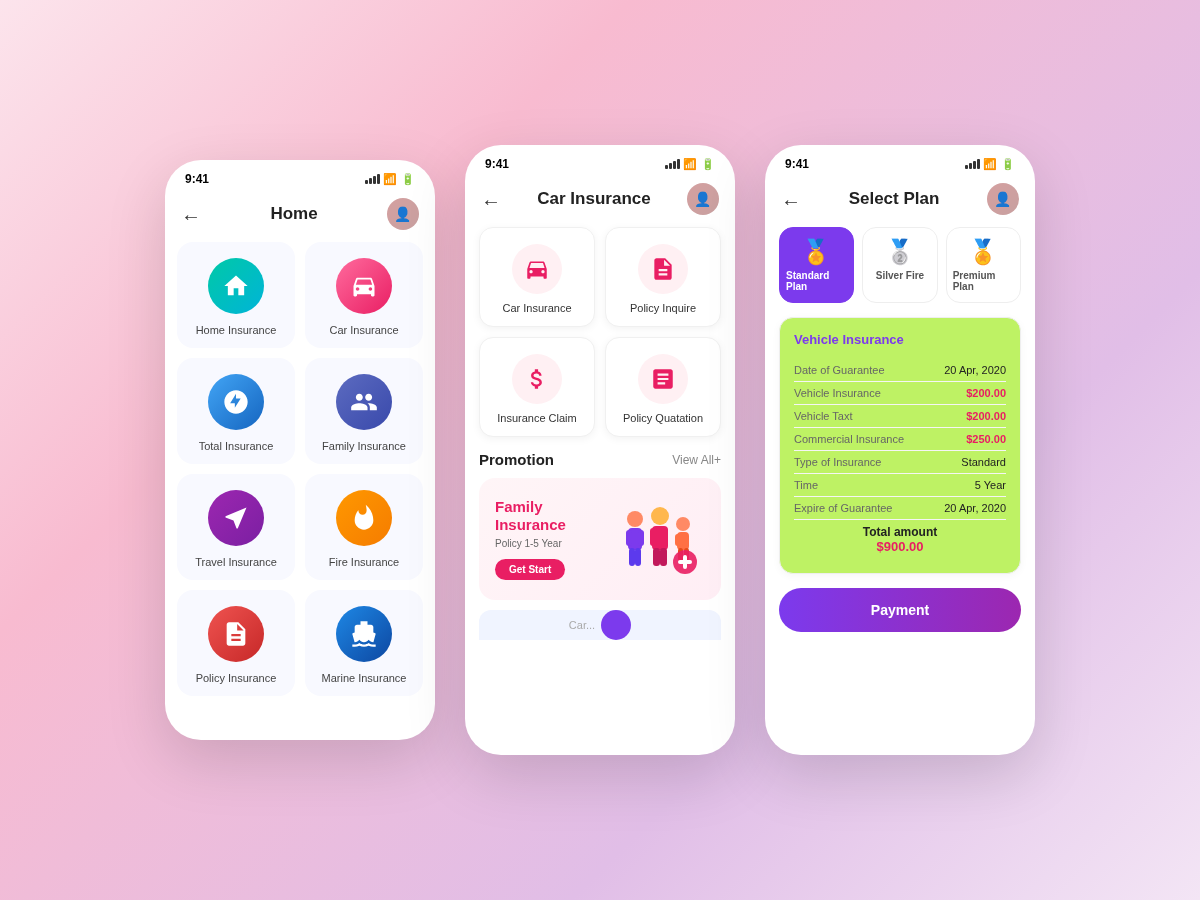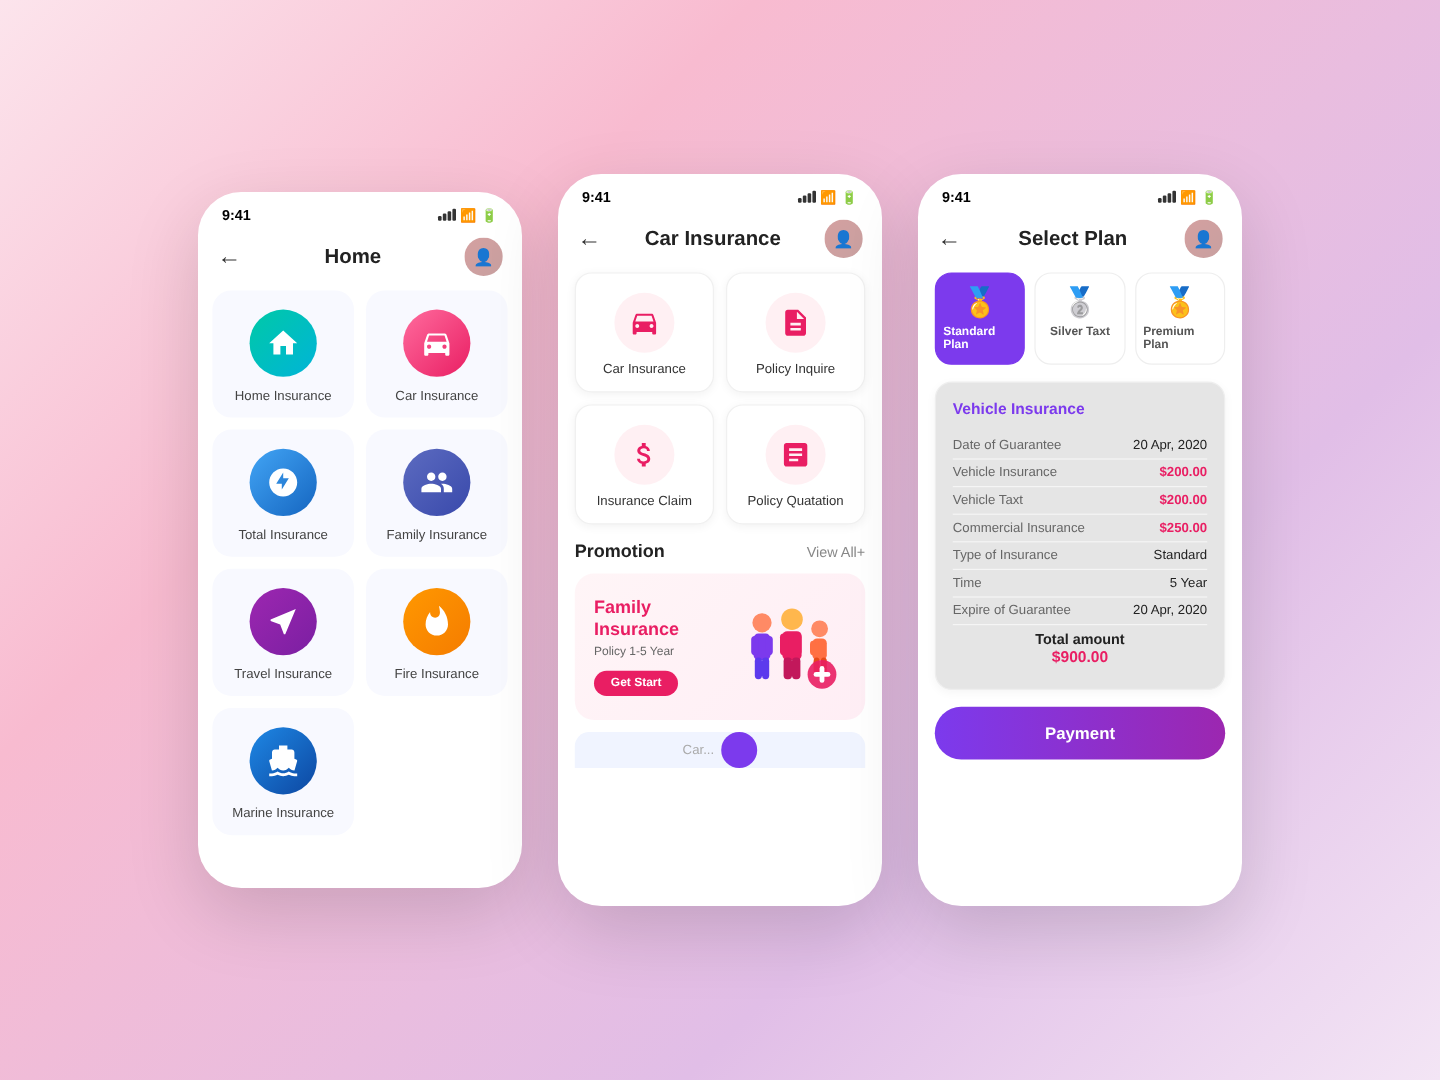--- a/index.html
+++ b/index.html
@@ -233,21 +233,21 @@
     }
     .plan-tab.active {
       background: #7c3aed;
       border-color: #7c3aed;
     }
     .plan-tab.active .plan-tab-label { color: #fff; }
     .medal-icon { font-size: 24px; margin-bottom: 4px; }
     .plan-tab-label { font-size: 10px; font-weight: 600; color: #555; }
 
     .details-card {
-      background: #e5e5e5;
+      background: #bef264;
       border: 1px solid #eee;
       border-radius: 14px;
       margin: 0 14px;
       padding: 14px;
       box-shadow: 0 2px 8px rgba(0,0,0,0.04);
     }
     .details-title {
       font-size: 13px;
       font-weight: 700;
       color: #7c3aed;
@@ -358,20 +358,28 @@
       <div class="insurance-card">
         <div class="insurance-icon-circle gradient-orange">
           <svg class="icon-svg" viewBox="0 0 24 24" fill="white">
               <path d="M13.5 .67s.74 2.65.74 4.8c0 2.06-1.35 3.73-3.41 3.73-2.07 0-3.63-1.67-3.63-3.73l.03-.36C5.21 7.51 4 10.62 4 14c0 4.42 3.58 8 8 8s8-3.58 8-8C20 8.61 17.41 3.8 13.5.67z"></path>
             </svg>
         </div>
         <span class="insurance-label">Fire Insurance</span>
       </div>
 
       <div class="insurance-card">
+        <div class="insurance-icon-circle gradient-red">
+          <svg class="icon-svg" viewBox="0 0 24 24" fill="white">
+              <path d="M14 2H6c-1.1 0-1.99.9-1.99 2L4 20c0 1.1.89 2 1.99 2H18c1.1 0 2-.9 2-2V8l-6-6zm2 16H8v-2h8v2zm0-4H8v-2h8v2zm-3-5V3.5L18.5 9H13z"></path>
+            </svg>
+        </div>
+        <span class="insurance-label">Policy Insurance</span>
+      </div>
+      <div class="insurance-card">
         <div class="insurance-icon-circle gradient-blue2">
           <svg class="icon-svg" viewBox="0 0 24 24" fill="white">
               <path d="M20 21c-1.39 0-2.78-.47-4-1.32-2.44 1.71-5.56 1.71-8 0C6.78 20.53 5.39 21 4 21H2v2h2c1.38 0 2.74-.35 4-.99 2.52 1.29 5.48 1.29 8 0 1.26.64 2.62.99 4 .99h2v-2h-2zM3.95 19H4c1.6 0 3.02-.88 4-2 .98 1.12 2.4 2 4 2s3.02-.88 4-2c.98 1.12 2.4 2 4 2h.05l1.89-6.68c.08-.26.06-.54-.06-.78s-.34-.42-.6-.5L20 10.62V6c0-1.1-.9-2-2-2h-3V1H9v3H6c-1.1 0-2 .9-2 2v4.62l-1.29.42c-.26.08-.48.26-.6.5s-.15.52-.06.78L3.95 19z"></path>
             </svg>
         </div>
         <span class="insurance-label">Marine Insurance</span>
       </div>
     </div>
   </div>
 
@@ -500,21 +508,21 @@
       </div>
     </div>
 
     <div class="plan-tabs">
       <div class="plan-tab active">
         <span class="medal-icon">🏅</span>
         <span class="plan-tab-label">Standard Plan</span>
       </div>
       <div class="plan-tab">
         <span class="medal-icon">🥈</span>
-        <span class="plan-tab-label">Silver Taxt</span>
+        <span class="plan-tab-label">Silver Fire</span>
       </div>
       <div class="plan-tab">
         <span class="medal-icon">🏅</span>
         <span class="plan-tab-label">Premium Plan</span>
       </div>
     </div>
 
     <div class="details-card">
       <div class="details-title">Vehicle Insurance</div>
       <div class="detail-row">

